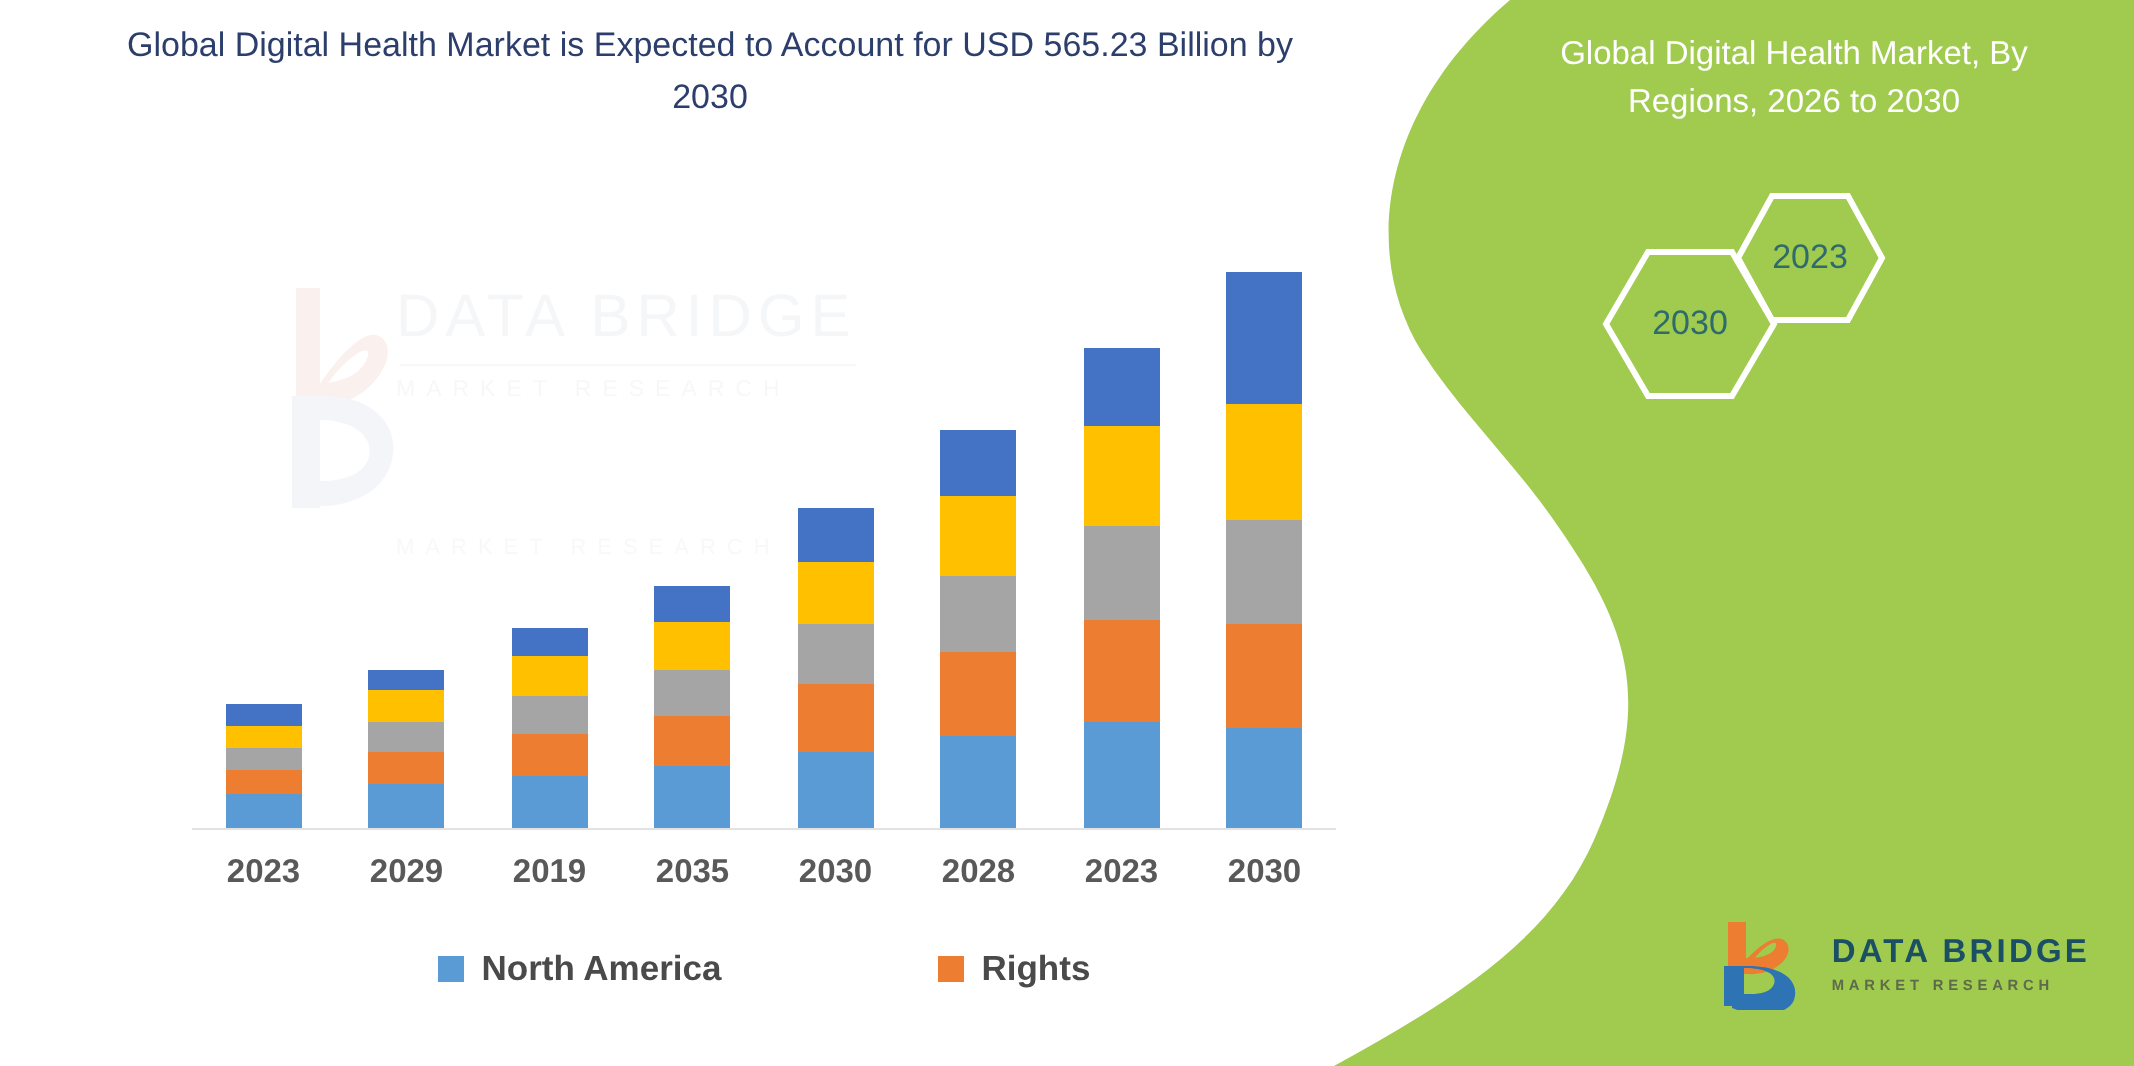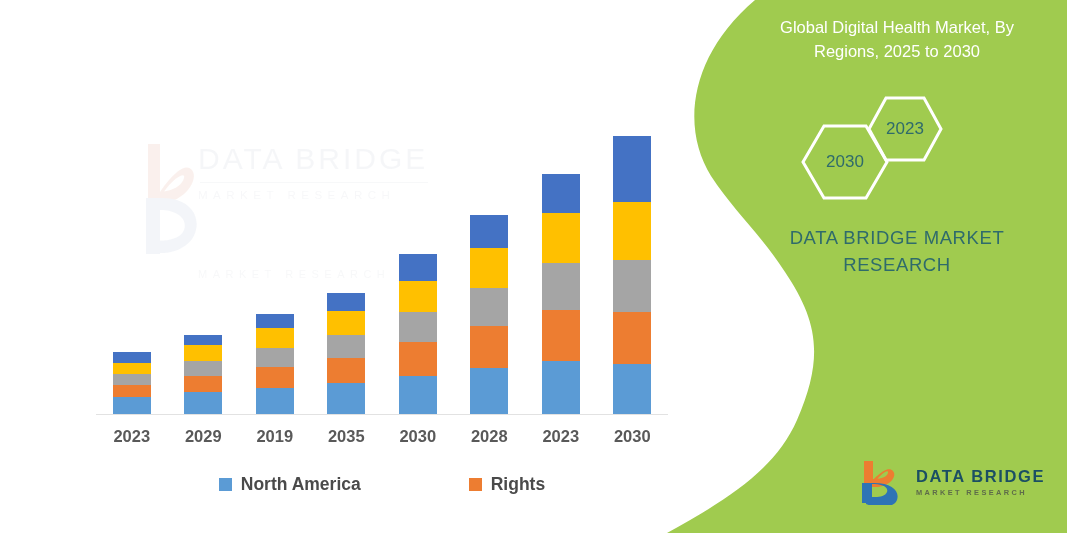--- a/index.html
+++ b/index.html
@@ -81,20 +81,21 @@
           justify-content:center;gap:48px;color:#2b2b2b;
           font-family:"Liberation Serif",serif;font-size:9.2px;}
 </style>
 </head>
 <body>
 
 <div id="root">
 
   <div class="left">
 
+    <div class="chart-title">Global Digital Health Market is Expected to Account for USD 565.23 Billion by 2030</div>
 
     <div class="watermark">
       <div class="wm-mark">
         <svg width="70" height="120" viewBox="0 0 70 120">
           <path d="M8 4 L20 4 L20 52 C20 52 42 18 52 30 C60 40 42 64 22 62 L18 62 L18 52 C18 52 40 52 44 38 C46 30 30 40 20 58 L8 58 Z" fill="#f6e3dc"></path>
           <path d="M6 58 L22 58 C48 58 60 74 56 90 C52 108 30 116 12 112 L12 100 C12 100 38 104 44 90 C48 78 36 70 20 70 L20 114 L6 114 Z" fill="#e9edf4"></path>
         </svg>
       </div>
       <div class="wm-text">
         <div class="wm-l1">DATA BRIDGE</div>
@@ -203,38 +204,37 @@
         <div class="lg-item">
           <span class="lg-swatch" style="background: rgb(237, 125, 49);"></span>
           <span class="lg-label">Rights</span>
         </div>
       </div>
 
   </div>
 
   <div class="green-panel">
 
-    <div class="panel-title">Global Digital Health Market, By Regions, 2025 to 2030</div>
+    <div class="panel-title">Global Digital Health Market, By Regions, 2026 to 2030</div>
 
     <div class="hexes">
       <div class="hex hex-2023">
         <svg width="78" height="68" viewBox="0 0 78 68">
           <polygon points="20,3 58,3 75,34 58,65 20,65 3,34" fill="none" stroke="#ffffff" stroke-width="3"></polygon>
         </svg>
         <span class="hex-label">2023</span>
       </div>
       <div class="hex hex-2030">
         <svg width="90" height="78" viewBox="0 0 90 78">
           <polygon points="24,3 66,3 87,39 66,75 24,75 3,39" fill="none" stroke="#ffffff" stroke-width="3"></polygon>
         </svg>
         <span class="hex-label">2030</span>
       </div>
     </div>
 
-    <div class="panel-brand">DATA BRIDGE MARKET RESEARCH</div>
 
     <div class="logo-wrap">
       <div class="logo-mark">
         <svg width="44" height="46" viewBox="0 0 44 46">
           <path d="M4 2 L13 2 L13 21 C13 21 27 5 33 12 C38 18 28 29 14 28 L12 28 L12 20 C12 20 26 21 28 14 C29 9 19 16 13 26 L4 26 Z" fill="#ED7D31"></path>
           <path d="M2 24 L14 24 C32 24 40 32 37 41 C34 49 18 50 6 45 L6 37 C6 37 24 41 27 33 C29 27 20 25 12 25 L12 44 L2 44 Z" fill="#2E74B5"></path>
         </svg>
       </div>
       <div class="logo-text">
         <span class="l1">DATA BRIDGE</span>

